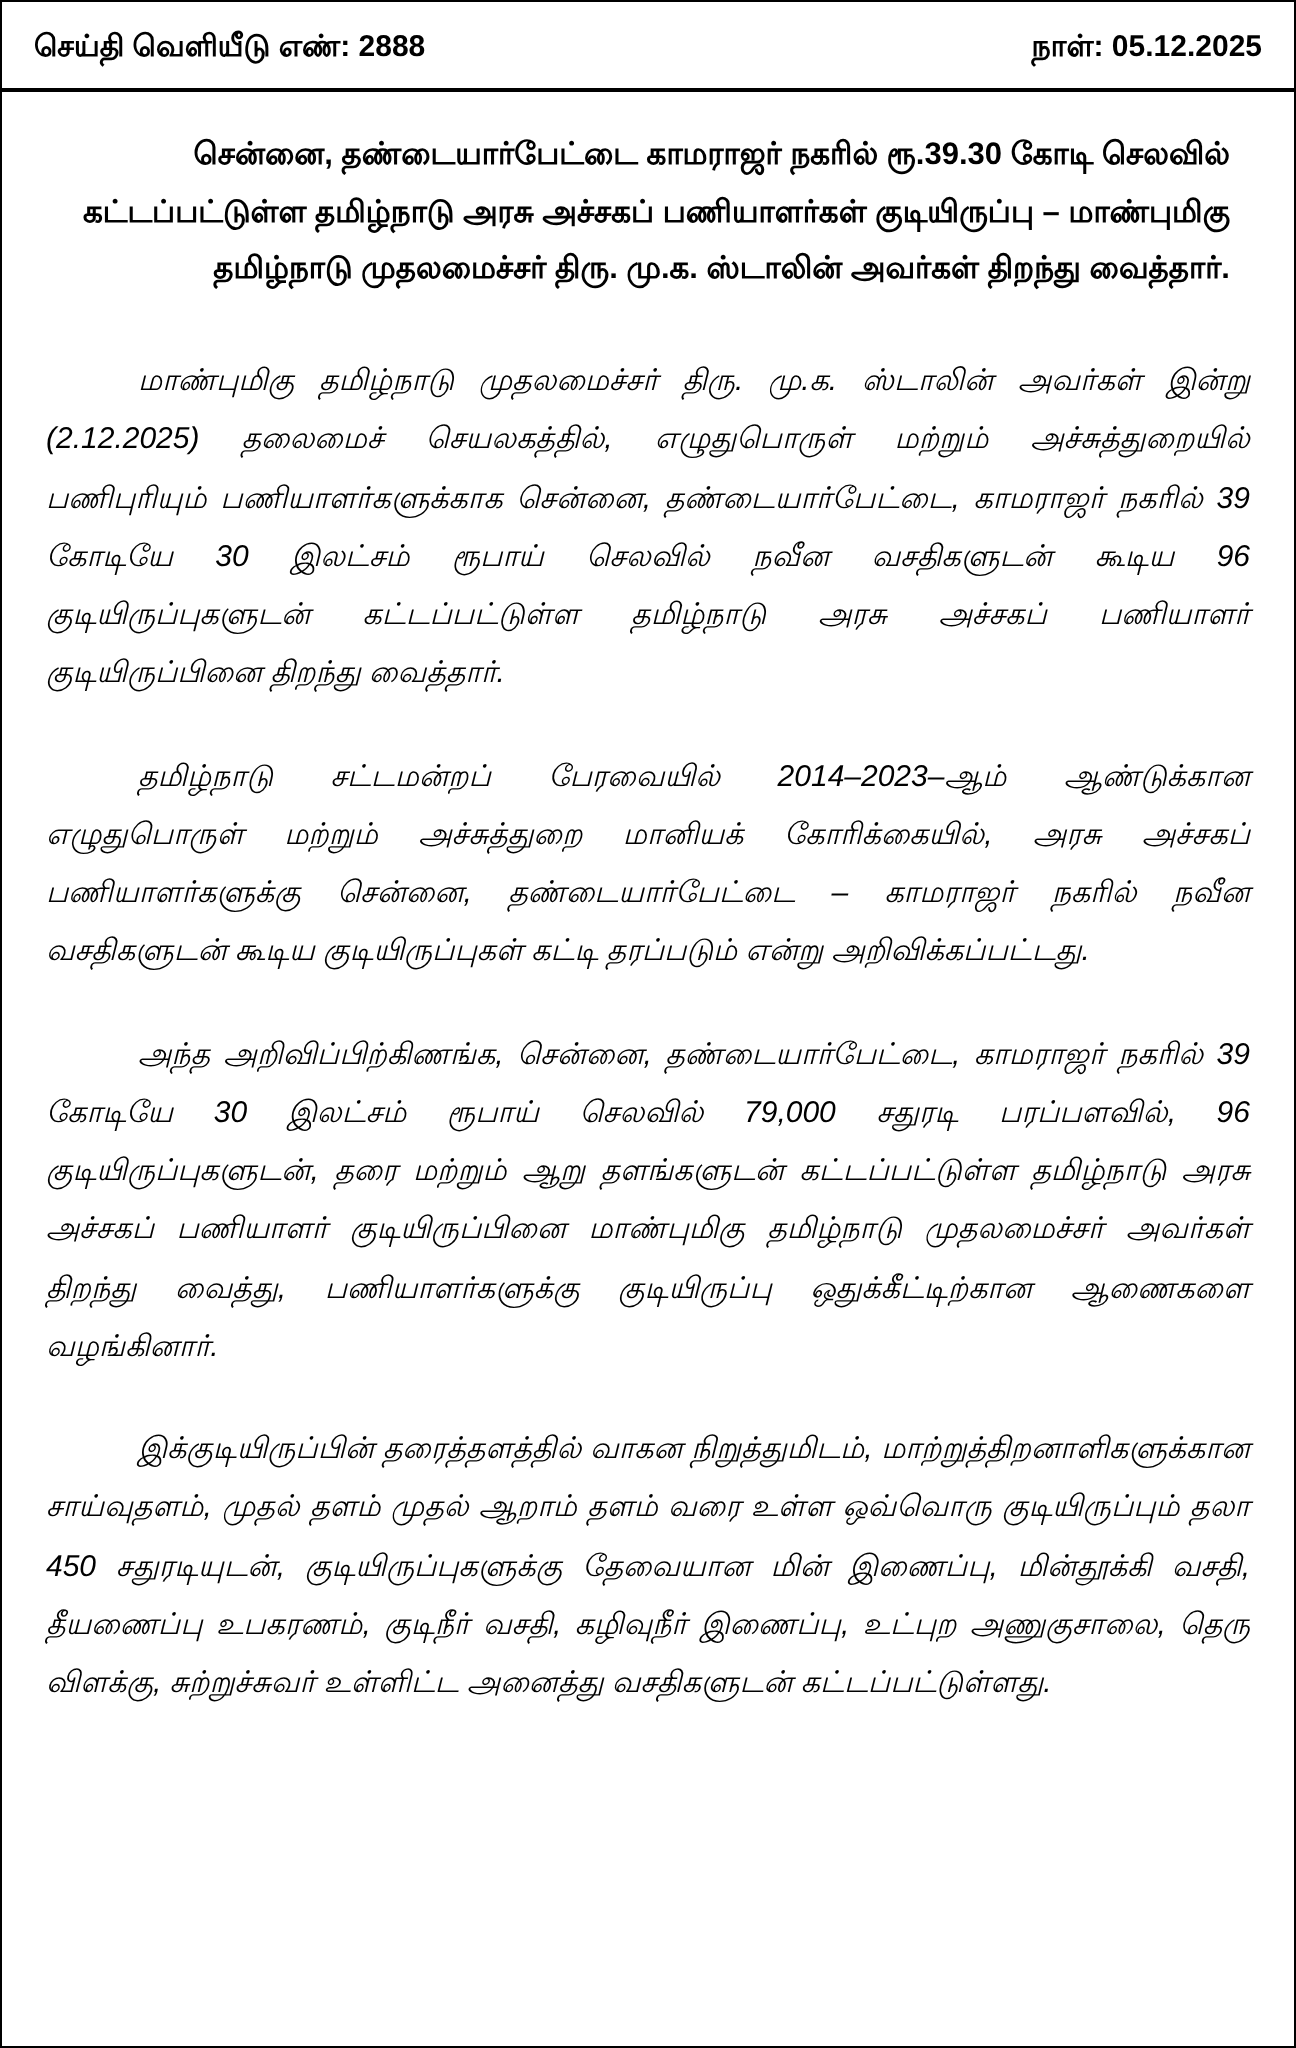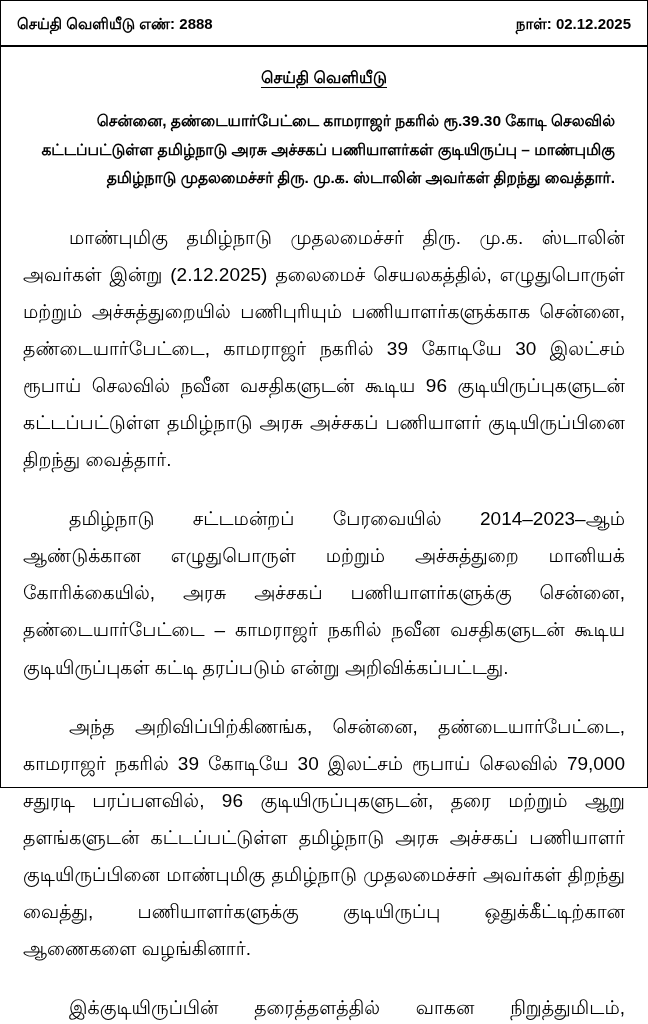--- a/index.html
+++ b/index.html
@@ -10,21 +10,21 @@
   body {
     width: 648px;
     height: 1024px;
     font-family: "Liberation Sans", sans-serif;
     color: #000000;
     overflow: hidden;
   }
   .page {
     position: relative;
     width: 648px;
-    height: 788px;
+    height: 1024px;
     box-sizing: border-box;
     background: #ffffff;
     border: 1px solid #000000;
     padding: 0;
   }
   .header-bar {
     display: flex;
     justify-content: space-between;
     align-items: center;
     padding: 14px 16px 8px 16px;
@@ -53,43 +53,43 @@
   .headline {
     text-align: right;
     font-weight: bold;
     font-size: 15.5px;
     line-height: 1.85;
     margin: 18px 10px 0 10px;
   }
   p.body-para {
     text-align: justify;
     text-justify: inter-word;
-    font-size: 19px;
+    font-size: 15px;
     line-height: 1.95;
     margin: 22px 0 0 0;
     text-indent: 46px;
+    font-style: italic;
   }
   p.body-para:first-of-type {
     margin-top: 26px;
   }
 </style>
 </head>
 <body>
 
 <div class="page">
 
   <div class="header-bar">
     <div class="header-left">செய்தி வெளியீடு எண்: 2888</div>
-    <div class="header-right">நாள்: 02.12.2025</div>
+    <div class="header-right">நாள்: 05.12.2025</div>
   </div>
   <div class="rule"></div>
 
   <div class="content">
 
-    <div class="doc-title">செய்தி வெளியீடு</div>
 
     <div class="headline">சென்னை, தண்டையார்பேட்டை காமராஜர் நகரில் ரூ.39.30 கோடி செலவில் கட்டப்பட்டுள்ள தமிழ்நாடு அரசு அச்சகப் பணியாளர்கள் குடியிருப்பு – மாண்புமிகு தமிழ்நாடு முதலமைச்சர் திரு. மு.க. ஸ்டாலின் அவர்கள் திறந்து வைத்தார்.</div>
 
     <p class="body-para">மாண்புமிகு தமிழ்நாடு முதலமைச்சர் திரு. மு.க. ஸ்டாலின் அவர்கள் இன்று (2.12.2025) தலைமைச் செயலகத்தில், எழுதுபொருள் மற்றும் அச்சுத்துறையில் பணிபுரியும் பணியாளர்களுக்காக சென்னை, தண்டையார்பேட்டை, காமராஜர் நகரில் 39 கோடியே 30 இலட்சம் ரூபாய் செலவில் நவீன வசதிகளுடன் கூடிய 96 குடியிருப்புகளுடன் கட்டப்பட்டுள்ள தமிழ்நாடு அரசு அச்சகப் பணியாளர் குடியிருப்பினை திறந்து வைத்தார்.</p>
     <p class="body-para">தமிழ்நாடு சட்டமன்றப் பேரவையில் 2014–2023–ஆம் ஆண்டுக்கான எழுதுபொருள் மற்றும் அச்சுத்துறை மானியக் கோரிக்கையில், அரசு அச்சகப் பணியாளர்களுக்கு சென்னை, தண்டையார்பேட்டை – காமராஜர் நகரில் நவீன வசதிகளுடன் கூடிய குடியிருப்புகள் கட்டி தரப்படும் என்று அறிவிக்கப்பட்டது.</p>
     <p class="body-para">அந்த அறிவிப்பிற்கிணங்க, சென்னை, தண்டையார்பேட்டை, காமராஜர் நகரில் 39 கோடியே 30 இலட்சம் ரூபாய் செலவில் 79,000 சதுரடி பரப்பளவில், 96 குடியிருப்புகளுடன், தரை மற்றும் ஆறு தளங்களுடன் கட்டப்பட்டுள்ள தமிழ்நாடு அரசு அச்சகப் பணியாளர் குடியிருப்பினை மாண்புமிகு தமிழ்நாடு முதலமைச்சர் அவர்கள் திறந்து வைத்து, பணியாளர்களுக்கு குடியிருப்பு ஒதுக்கீட்டிற்கான ஆணைகளை வழங்கினார்.</p>
     <p class="body-para">இக்குடியிருப்பின் தரைத்தளத்தில் வாகன நிறுத்துமிடம், மாற்றுத்திறனாளிகளுக்கான சாய்வுதளம், முதல் தளம் முதல் ஆறாம் தளம் வரை உள்ள ஒவ்வொரு குடியிருப்பும் தலா 450 சதுரடியுடன், குடியிருப்புகளுக்கு தேவையான மின் இணைப்பு, மின்தூக்கி வசதி, தீயணைப்பு உபகரணம், குடிநீர் வசதி, கழிவுநீர் இணைப்பு, உட்புற அணுகுசாலை, தெரு விளக்கு, சுற்றுச்சுவர் உள்ளிட்ட அனைத்து வசதிகளுடன் கட்டப்பட்டுள்ளது.</p>
 
   </div>
 </div>

